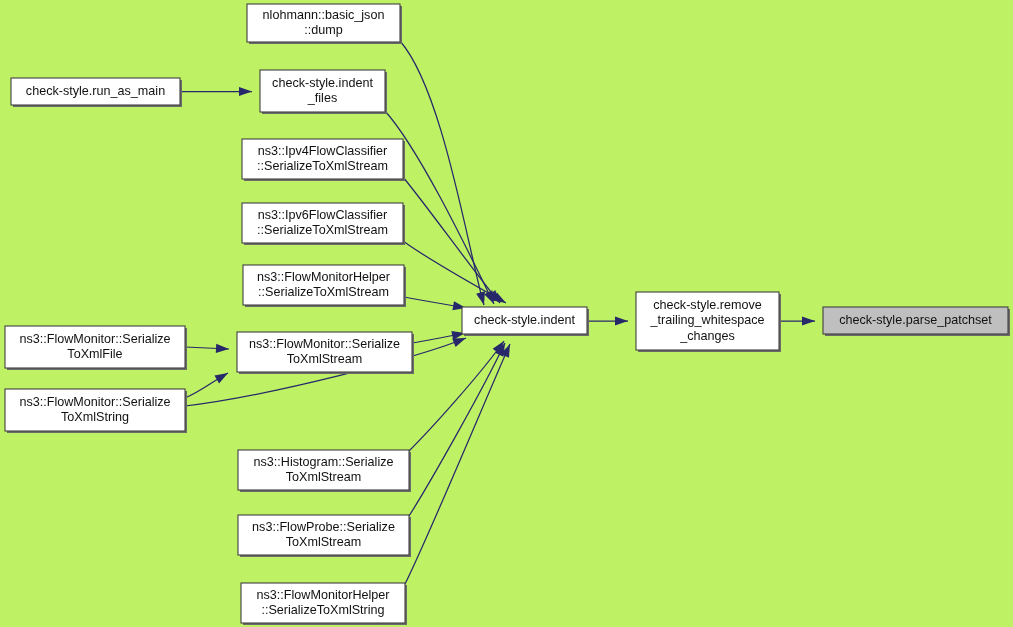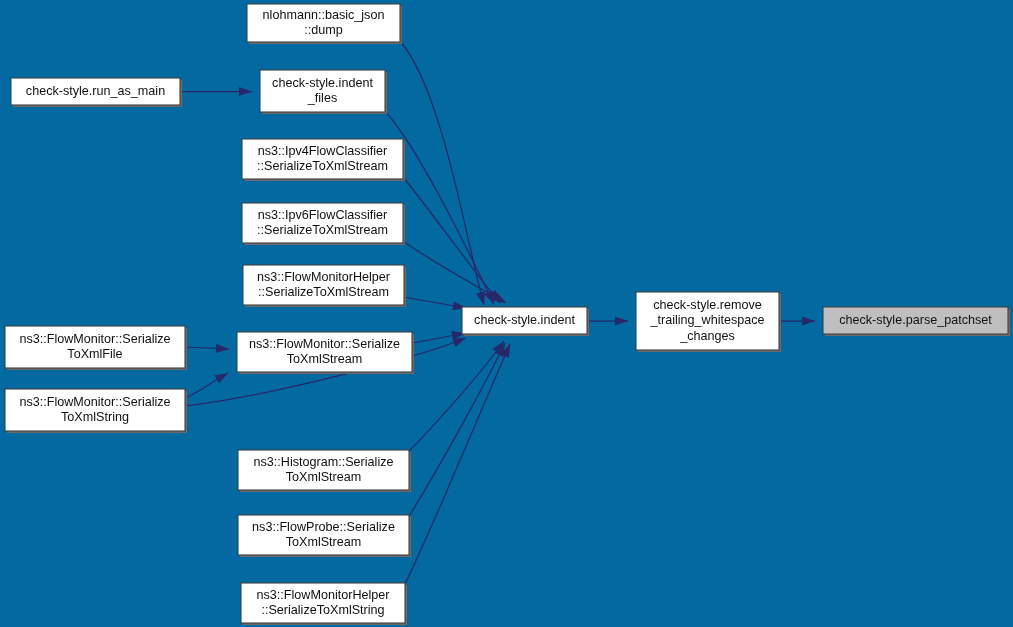--- a/index.html
+++ b/index.html
@@ -4,21 +4,21 @@
 <style>
   html, body {
     margin: 0;
     padding: 0;
     background: #ffffff;
   }
   #canvas-wrap {
     position: relative;
     width: 1013px;
     height: 627px;
-    background: #0369a1;
+    background: #bef264;
     overflow: hidden;
   }
   svg#graph {
     display: block;
     width: 1013px;
     height: 627px;
     font-family: "Liberation Sans", sans-serif;
   }
   .node-box {
     fill: #ffffff;

